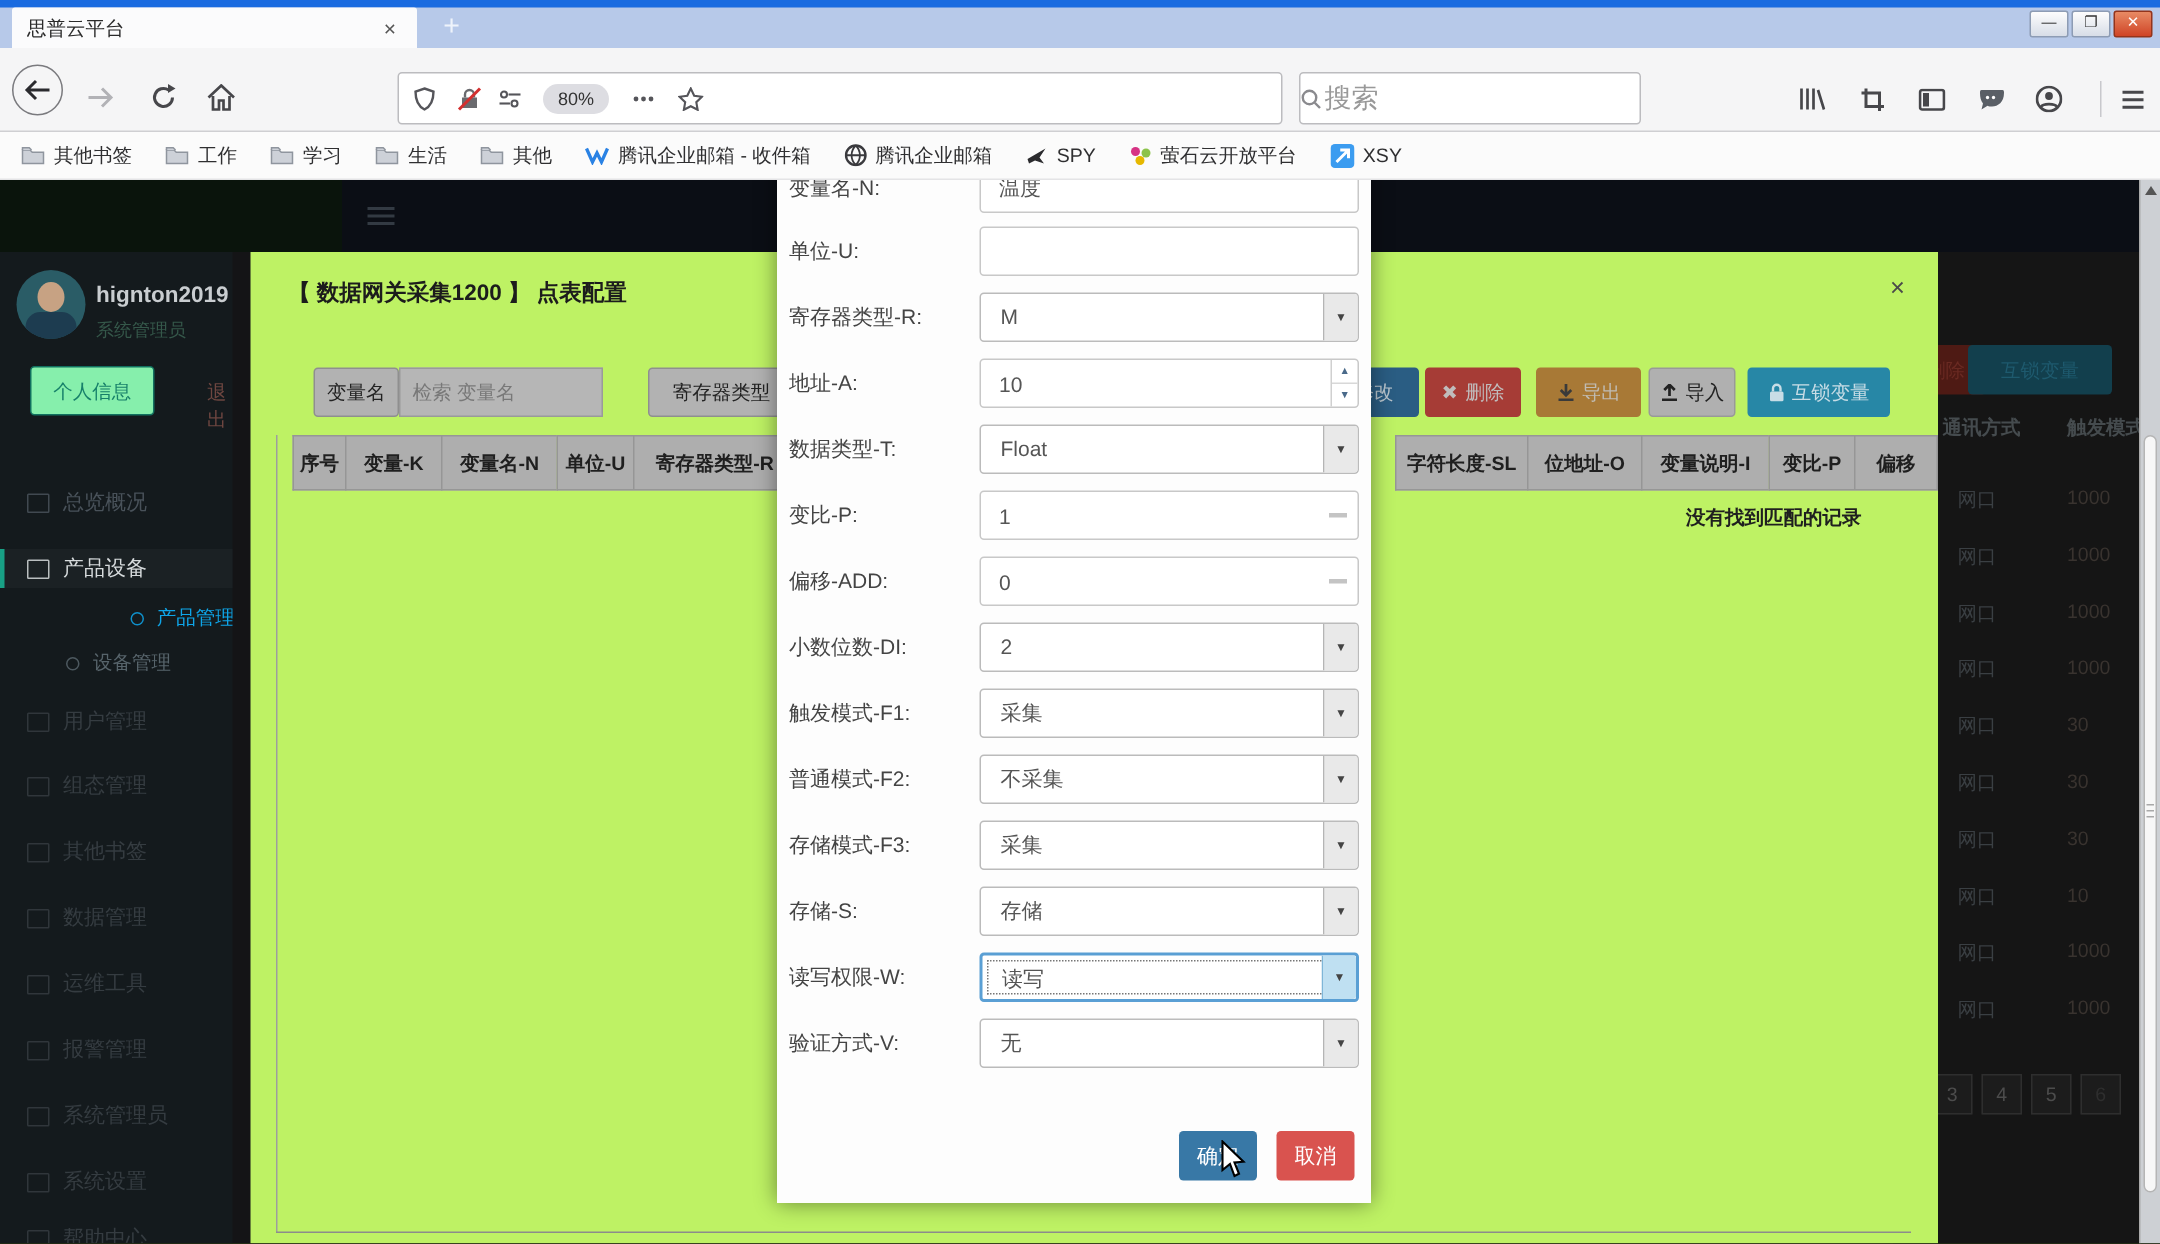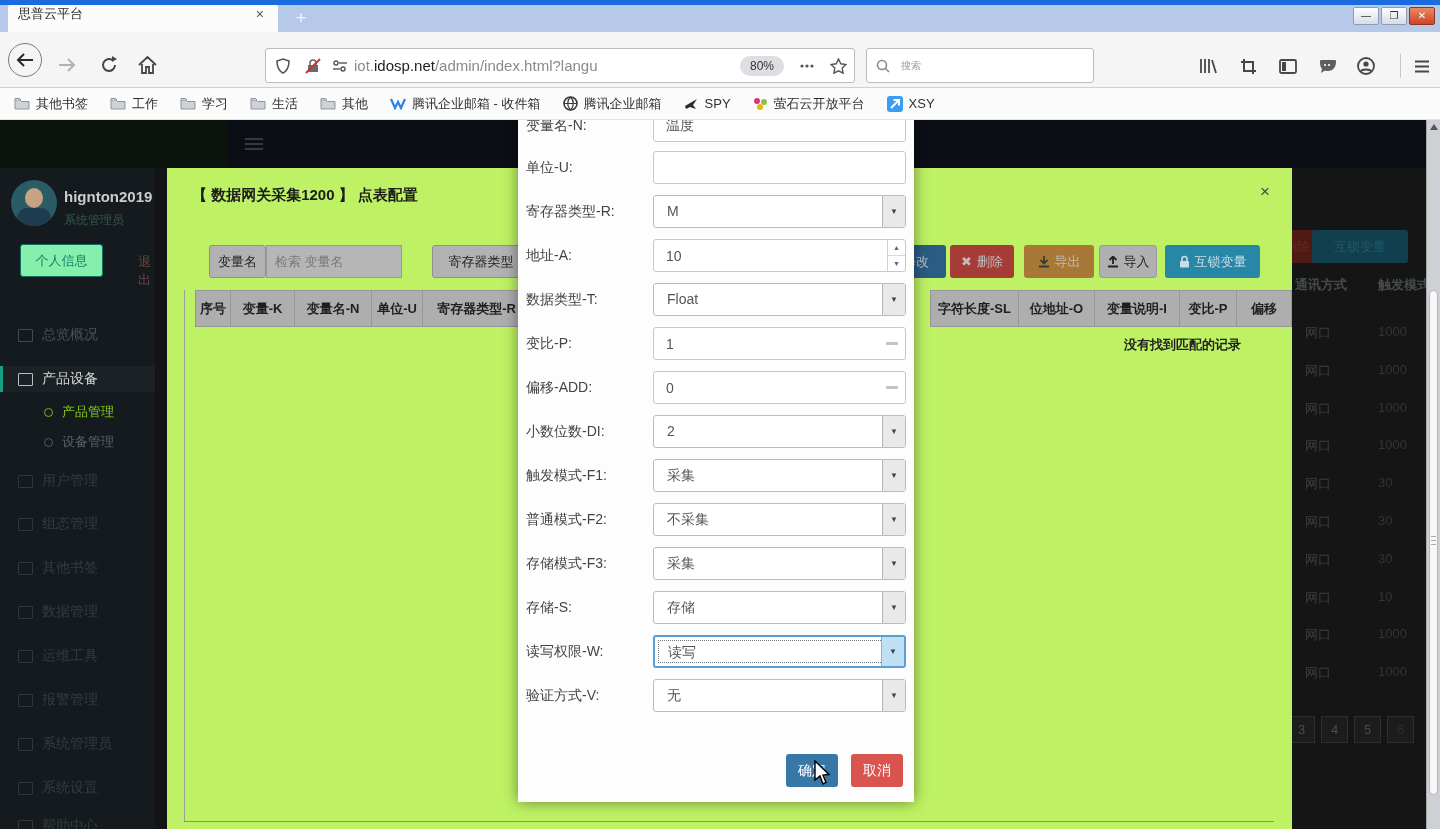--- a/index.html
+++ b/index.html
@@ -5,41 +5,41 @@
   html,body{margin:0;padding:0;background:#000;}
   #app{position:relative;width:1440px;height:829px;overflow:hidden;background:#101012;
        font-family:"Liberation Sans","DejaVu Sans",sans-serif;-webkit-font-smoothing:antialiased;}
   .abs{position:absolute;}
   svg{display:block;}
 
   
   #titlebar{left:0;top:0;width:1440px;height:32px;background:#b7c9e9;z-index:60;}
   #titlestrip{left:0;top:0;width:1440px;height:5px;background:#1a6be0;}
   #tab{left:8px;top:5px;width:270px;height:27px;background:#fbfbfc;border-radius:2px 2px 0 0;
-       display:flex;align-items:flex-start;padding:0 10px;box-sizing:border-box;}
+       display:flex;align-items:center;padding:0 10px;box-sizing:border-box;}
   #tab-title{font-size:13px;color:#2a2a2a;flex:1;white-space:nowrap;overflow:hidden;}
   #tab-close{color:#555;font-size:14px;line-height:14px;padding:2px 4px;cursor:default;}
   #newtab{left:286px;top:8px;width:30px;height:22px;color:#eef3fb;font-size:19px;text-align:center;line-height:20px;}
   .winbtn{top:7px;width:26px;height:18px;background:linear-gradient(#fdfdfd,#d7dde7);
           border:1px solid #8d9cb4;border-radius:2px;box-sizing:border-box;
           color:#333;font-size:10px;text-align:center;line-height:15px;}
   #btn-close{background:linear-gradient(#e88a64,#cf4426);border-color:#93341c;color:#fff;font-weight:bold;}
 
   #navbar{left:0;top:32px;width:1440px;height:56px;background:#f5f5f6;border-bottom:1px solid #cfcfd2;z-index:60;box-sizing:border-box;}
   #backbtn{left:8px;top:43px;width:34px;height:34px;border:1px solid #7a7a7e;border-radius:50%;box-sizing:border-box;
            display:flex;align-items:center;justify-content:center;background:#f5f5f6;z-index:61;}
   .toolico{display:flex;align-items:center;justify-content:center;}
   #urlbar{left:265px;top:48px;width:590px;height:35px;background:#fff;border:1px solid #bcbcbf;border-radius:3px;
           box-sizing:border-box;display:flex;align-items:center;z-index:61;}
   #urltext{font-size:15px;white-space:nowrap;overflow:hidden;flex:1;}
   #urltext .dim{color:#8a8a8e;} #urltext .dom{color:#1f1f21;}
   #zoompill{background:#dddde2;border-radius:12px;font-size:12px;color:#333;padding:3px 10px;margin:0 8px;}
   #searchbar{left:866px;top:48px;width:228px;height:35px;background:#fff;border:1px solid #bcbcbf;border-radius:3px;
              box-sizing:border-box;display:flex;align-items:center;z-index:61;}
-  #searchbar input{border:0;outline:0;flex:1;font-size:10px;color:#333;font-family:inherit;background:transparent;}
+  #searchbar input{border:0;outline:0;flex:1;font-size:18px;color:#333;font-family:inherit;background:transparent;}
   #searchbar input::placeholder{color:#999;}
 
   #bookmarks{left:0;top:88px;width:1440px;height:32px;background:#fbfbfb;border-bottom:1px solid #e4e4e6;
              box-sizing:border-box;display:flex;align-items:center;padding-left:14px;gap:22px;z-index:60;}
   .bm{display:flex;align-items:center;gap:6px;font-size:13px;color:#2f2f31;white-space:nowrap;}
 
   
   #content{left:0;top:120px;width:1440px;height:709px;background:#141416;z-index:5;}
   #pageheader{left:0;top:120px;width:1440px;height:48px;background:#0b0e15;z-index:10;}
   #logocap{left:0;top:120px;width:228px;height:48px;background:#0a140c;z-index:11;}
@@ -53,21 +53,21 @@
   #urole{position:absolute;left:64px;top:44px;font-size:12px;color:#35584a;}
   #profilebtn{position:absolute;left:20px;top:76px;width:83px;height:33px;background:#86efac;border:1px solid #11705f;
               border-radius:3px;box-sizing:border-box;color:#17806a;font-size:13px;text-align:center;line-height:31px;}
   #logout{position:absolute;left:138px;top:85px;font-size:13px;color:#6e4640;}
   .mitem{position:absolute;left:0;width:155px;height:26px;display:flex;align-items:center;gap:9px;font-size:14px;}
   .mitem .mic{width:13px;height:11px;border:1px solid currentColor;border-radius:1px;opacity:.85;flex:none;}
   .mitem.l1{padding-left:18px;}
   .mitem.l2{padding-left:44px;font-size:13px;}
   .mitem.l2 .mic{width:7px;height:7px;border-radius:50%;}
   .st-active{color:#d6dadc;border-left:3px solid #18a085;background:#1b2124;padding-left:15px !important;}
-  .st-sub-active{color:#84cc16;}
+  .st-sub-active{color:#0ea5e9;justify-content:center;}
   .st-sub{color:#57646b;}
   .st-dim{color:#353c41;}
   .st-dim2{color:#49525a;}
 
   #baseright{left:1262px;top:168px;width:164px;height:661px;background:#151515;z-index:10;overflow:hidden;}
   .bbtn{position:absolute;height:33px;border-radius:3px;font-size:13px;text-align:center;line-height:33px;}
   #b-del{left:8px;top:62px;width:54px;background:#4e1a14;color:#6a2a22;}
   #b-lock{left:50px;top:62px;width:96px;background:#123f4d;color:#1e5a6e;}
   .bhead{position:absolute;top:108px;font-size:13px;font-weight:bold;color:#454b4e;white-space:nowrap;}
   .brow{position:absolute;font-size:13px;color:#3a3f43;white-space:nowrap;}
@@ -482,21 +482,20 @@
         </svg>
     </span>
     <span class="toolico" style="width:28px;">
       <svg width="16" height="12" viewBox="0 0 16 12">
           <circle cx="4" cy="3" r="2" stroke="#55555a" stroke-width="1.4" fill="none"></circle>
           <path d="M7 3 L15 3" stroke="#55555a" stroke-width="1.4"></path>
           <circle cx="11" cy="9" r="2" stroke="#55555a" stroke-width="1.4" fill="none"></circle>
           <path d="M1 9 L8 9" stroke="#55555a" stroke-width="1.4"></path>
         </svg>
     </span>
-    <span id="urltext"><span class="dim">iot.</span><span class="dom">idosp.net</span><span class="dim">/admin/index.html?langu</span></span>
     <span id="zoompill">80%</span>
     <span class="toolico" style="width:30px;">
       <svg width="14" height="4" viewBox="0 0 14 4">
           <circle cx="2" cy="2" r="1.6" fill="#55555a"></circle>
           <circle cx="7" cy="2" r="1.6" fill="#55555a"></circle>
           <circle cx="12" cy="2" r="1.6" fill="#55555a"></circle>
         </svg>
     </span>
     <span class="toolico" style="width:32px;">
       <svg width="17" height="16" viewBox="0 0 17 16">

